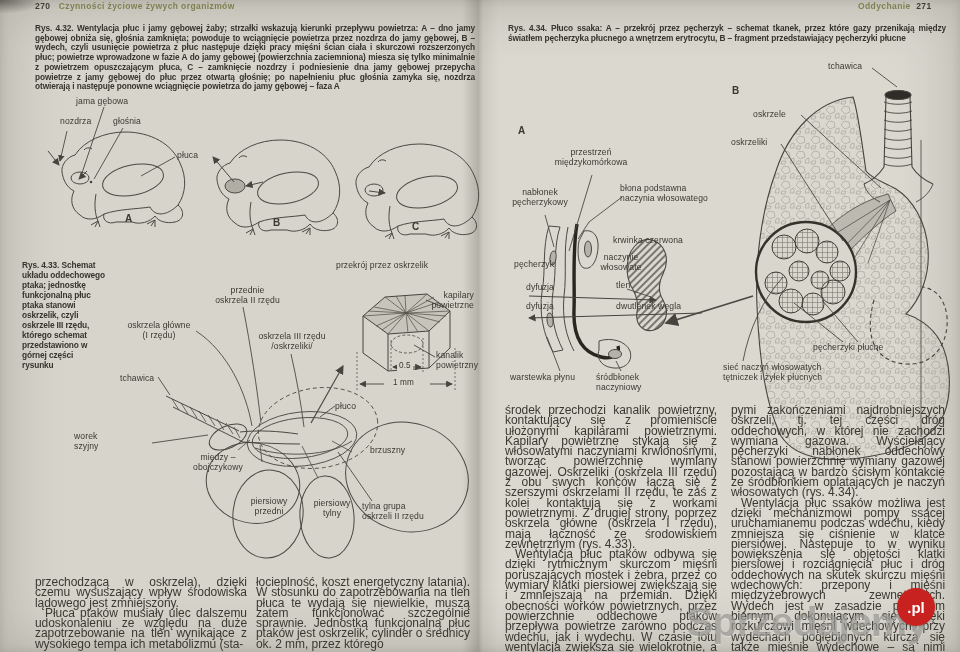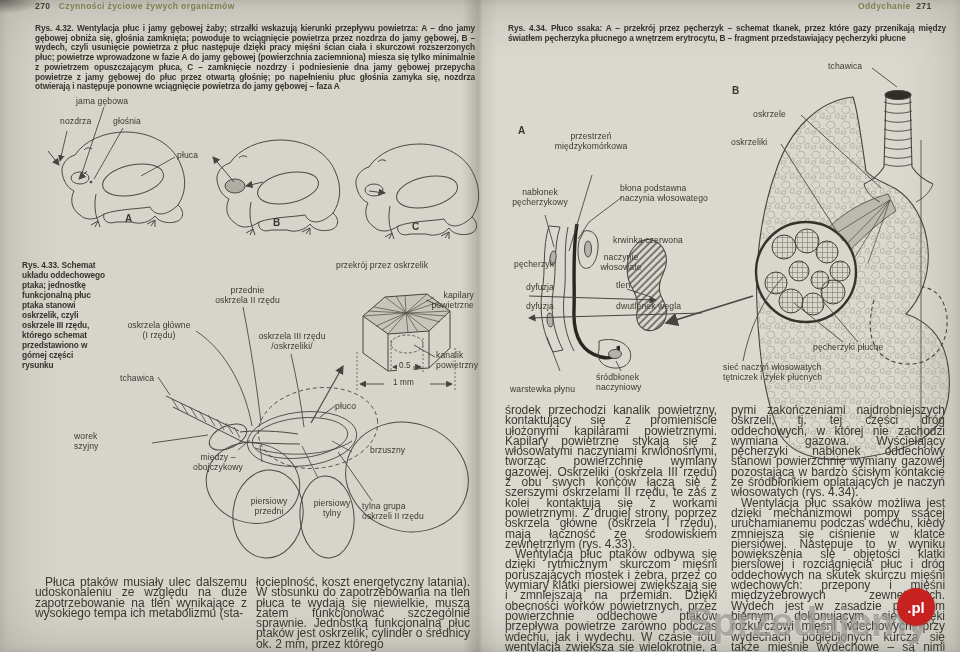--- a/index.html
+++ b/index.html
@@ -254,45 +254,46 @@
   <div class="lbl c" style="left:238px;top:497px;width:62px;">piersiowy
 przedni</div>
   <div class="lbl c" style="left:303px;top:499px;width:58px;">piersiowy
 tylny</div>
   <div class="lbl" style="left:370px;top:446px;">brzuszny</div>
   <div class="lbl" style="left:362px;top:502px;width:90px;">tylna grupa
 oskrzeli II rzędu</div>
 
   <div class="lbl letter" style="left:518px;top:126px;">A</div>
   <div class="lbl letter" style="left:732px;top:86px;">B</div>
-  <div class="lbl c" style="left:548px;top:132px;width:86px;">przestrzeń
+  <div class="lbl c" style="left:548px;top:148px;width:86px;">przestrzeń
 międzykomórkowa</div>
   <div class="lbl c" style="left:503px;top:188px;width:74px;">nabłonek
 pęcherzykowy</div>
   <div class="lbl" style="left:620px;top:184px;width:120px;">błona podstawna
 naczynia włosowatego</div>
   <div class="lbl" style="left:613px;top:236px;">krwinka czerwona</div>
   <div class="lbl" style="left:514px;top:260px;">pęcherzyk</div>
   <div class="lbl c" style="left:590px;top:253px;width:62px;">naczynie
 włosowate</div>
   <div class="lbl" style="left:616px;top:281px;">tlen</div>
   <div class="lbl" style="left:526px;top:283px;">dyfuzja</div>
   <div class="lbl" style="left:526px;top:302px;">dyfuzja</div>
   <div class="lbl" style="left:616px;top:302px;">dwutlenek węgla</div>
-  <div class="lbl" style="left:510px;top:385px;text-align:center;">warstewka płynu</div>
+  <div class="lbl" style="left:510px;top:373px;text-align:center;">warstewka płynu</div>
   <div class="lbl" style="left:596px;top:373px;width:70px;">śródbłonek
 naczyniowy</div>
   <div class="lbl" style="left:828px;top:62px;">tchawica</div>
   <div class="lbl" style="left:753px;top:110px;">oskrzele</div>
   <div class="lbl" style="left:731px;top:138px;">oskrzeliki</div>
   <div class="lbl" style="left:813px;top:343px;">pęcherzyki płucne</div>
   <div class="lbl" style="left:723px;top:363px;width:150px;">sieć naczyń włosowatych
 tętniczek i żyłek płucnych</div>
 
   <div class="bodycol" style="left:35px;top:577px;width:212px;">
+    <p>przechodzącą w oskrzela), dzięki czemu wysuszający wpływ środowiska lądowego jest zmniejszony.</p>
     <p class="ind">Płuca ptaków musiały ulec dalszemu udoskonaleniu ze względu na duże zapotrzebowanie na tlen wynikające z wysokiego tempa ich metabolizmu (sta-</p>
   </div>
   <div class="bodycol" style="left:256px;top:577px;width:214px;">
     <p>łocieplność, koszt energetyczny latania). W stosunku do zapotrzebowania na tlen płuca te wydają się niewielkie, muszą zatem funkcjonować szczególnie sprawnie. Jednostką funkcjonalną płuc ptaków jest oskrzelik, cylinder o średnicy ok. 2 mm, przez którego</p>
   </div>
   <div class="bodycol" style="left:505px;top:405px;width:212px;">
     <p>środek przechodzi kanalik powietrzny, kontaktujący się z promieniście ułożonymi kapilarami powietrznymi. Kapilary powietrzne stykają się z włosowatymi naczyniami krwionośnymi, tworząc powierzchnię wymiany gazowej. Oskrzeliki (oskrzela III rzędu) z obu swych końców łączą się z szerszymi oskrzelami II rzędu, te zaś z kolei kontaktują się z workami powietrznymi. Z drugiej strony, poprzez oskrzela główne (oskrzela I rzędu), mają łączność ze środowiskiem zewnętrznym (rys. 4.33).</p>
     <p class="ind">Wentylacja płuc ptaków odbywa się dzięki rytmicznym skurczom mięśni poruszających mostek i żebra, przez co wymiary klatki piersiowej zwiększają się i zmniejszają na przemian. Dzięki obecności worków powietrznych, przez powierzchnie oddechowe ptaków przepływa powietrze zarówno podczas wdechu, jak i wydechu. W czasie lotu wentylacja zwiększa się wielokrotnie, a tempo oddychania zostaje zsynchronizowane z ruchami skrzydeł.</p>
     <p class="ind">Rozwinięcie powierzchni wymiany gazowej u ssaków dokonało się dzięki alweolacji, czyli powstaniu pęcherzyków płucnych. Pęcherzyki płucne są śle-</p>
   </div>

